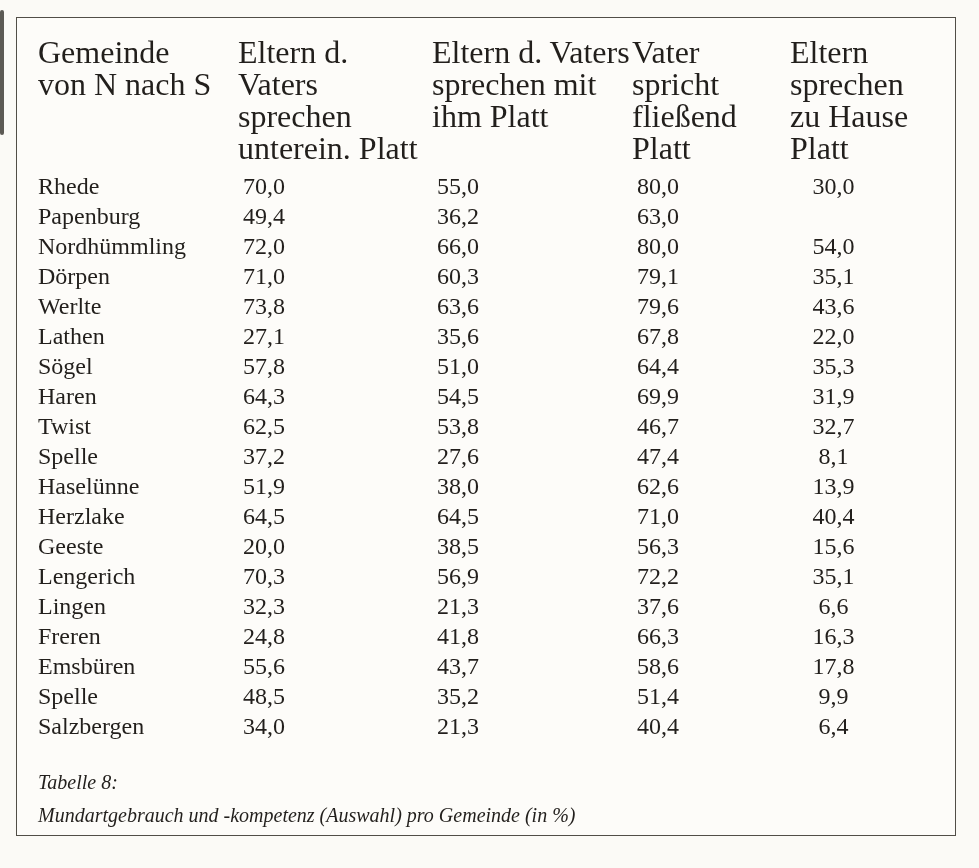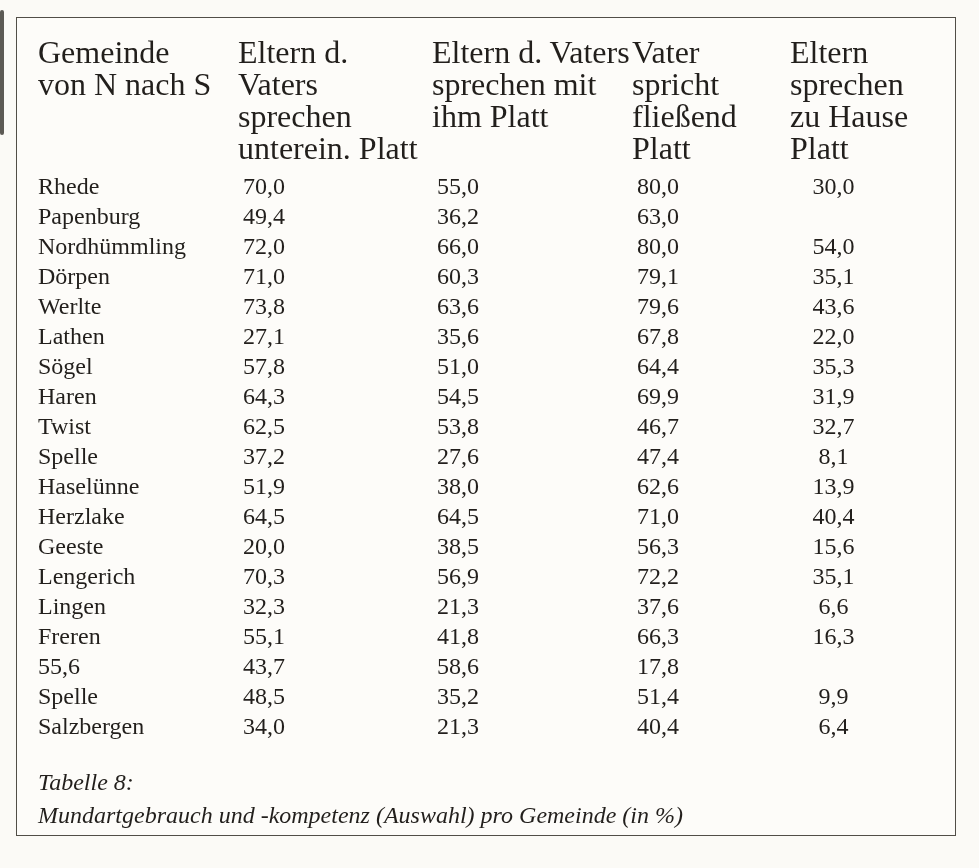--- a/index.html
+++ b/index.html
@@ -54,21 +54,21 @@
   .body-rows .cell:nth-child(4) {
     padding-left: 5px;
   }
   .body-rows .cell:nth-child(5) {
     text-align: center;
     padding-right: 80px;
   }
   .caption {
     margin-top: 25px;
     font-style: italic;
-    font-size: 24px;
+    font-size: 20px;
     line-height: 33px;
   }
   
   .edge-streak {
     position: absolute;
     left: 0;
     top: 10px;
     width: 4px;
     height: 125px;
     background: #35322c;
@@ -240,27 +240,28 @@
         <div class="grid-row">
           <div class="cell">Lingen</div>
           <div class="cell">32,3</div>
           <div class="cell">21,3</div>
           <div class="cell">37,6</div>
           <div class="cell">6,6</div>
         </div>
 
         <div class="grid-row">
           <div class="cell">Freren</div>
-          <div class="cell">55,1</div>
+          <div class="cell">24,8</div>
           <div class="cell">41,8</div>
           <div class="cell">66,3</div>
           <div class="cell">16,3</div>
         </div>
 
         <div class="grid-row">
+          <div class="cell">Emsbüren</div>
           <div class="cell">55,6</div>
           <div class="cell">43,7</div>
           <div class="cell">58,6</div>
           <div class="cell">17,8</div>
         </div>
 
         <div class="grid-row">
           <div class="cell">Spelle</div>
           <div class="cell">48,5</div>
           <div class="cell">35,2</div>

